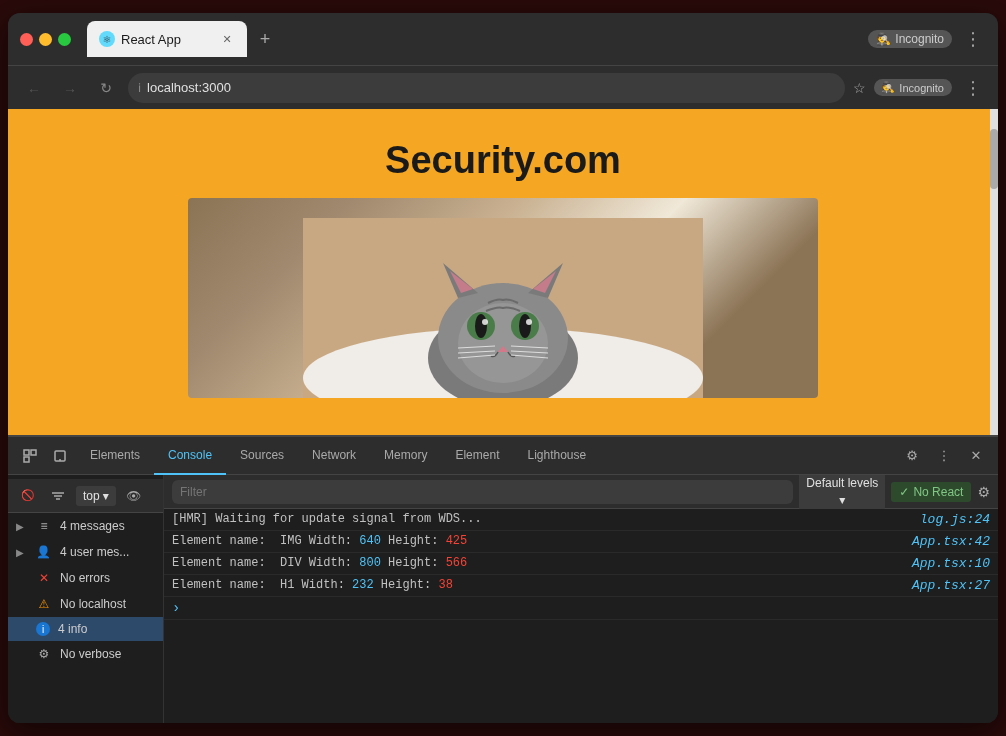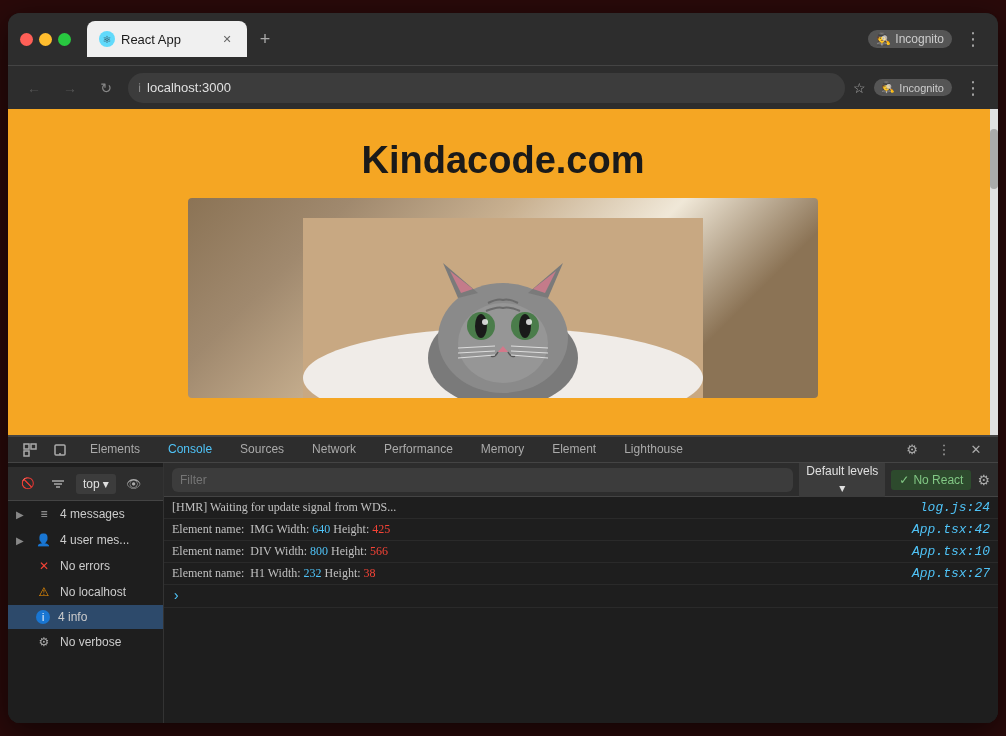--- a/index.html
+++ b/index.html
@@ -248,21 +248,21 @@
     
     .devtools {
       height: 288px;
       background: #1e1e1e;
       border-top: 2px solid #444;
       display: flex;
       flex-direction: column;
     }
 
     .devtools-toolbar {
-      height: 26px;
+      height: 38px;
       background: #2d2d2d;
       display: flex;
       align-items: center;
       padding: 0 8px;
       gap: 2px;
       border-bottom: 1px solid #444;
     }
 
     .devtools-icon-btn {
       width: 28px;
@@ -457,21 +457,20 @@
       padding: 3px 8px;
       border-bottom: 1px solid #2a2a2a;
       min-height: 22px;
     }
 
     .console-line-inner {
       flex: 1;
       display: flex;
       align-items: flex-start;
       gap: 0;
-      font-family: Liberation Serif, serif;
     }
 
     .console-source {
       margin-left: auto;
       color: #888;
       font-size: 13px;
       white-space: nowrap;
       padding-left: 16px;
       font-style: italic;
     }
@@ -532,21 +531,21 @@
     <div class="bookmark-btn">☆</div>
     <div class="incognito-badge" style="font-size:11px;">
       <span>🕵</span>
       <span>Incognito</span>
     </div>
     <div class="kebab-btn">⋮</div>
   </div>
 
   <div class="browser-content">
     <div class="webpage-content">
-      <h1 class="site-title">Kindacode.com</h1>
+      <h1 class="site-title">Security.com</h1>
       <div class="cat-image-placeholder">
 
         <svg class="cat-svg" width="400" height="180" viewBox="0 0 400 180">
 
           <rect width="400" height="180" fill="#c8a882"></rect>
 
           <ellipse cx="200" cy="160" rx="200" ry="50" fill="#f0ece8"></ellipse>
 
           <ellipse cx="200" cy="140" rx="75" ry="50" fill="#7a7a7a"></ellipse>
 
@@ -614,23 +613,20 @@
         <div class="devtools-tab active">
           <span>Console</span>
         </div>
         <div class="devtools-tab">
           <span>Sources</span>
         </div>
         <div class="devtools-tab">
           <span>Network</span>
         </div>
         <div class="devtools-tab">
-          <span>Performance</span>
-        </div>
-        <div class="devtools-tab">
           <span>Memory</span>
         </div>
         <div class="devtools-tab">
           <span>Element</span>
         </div>
         <div class="devtools-tab">
           <span>Lighthouse</span>
         </div>
       </div>
       <div class="devtools-right-icons">

